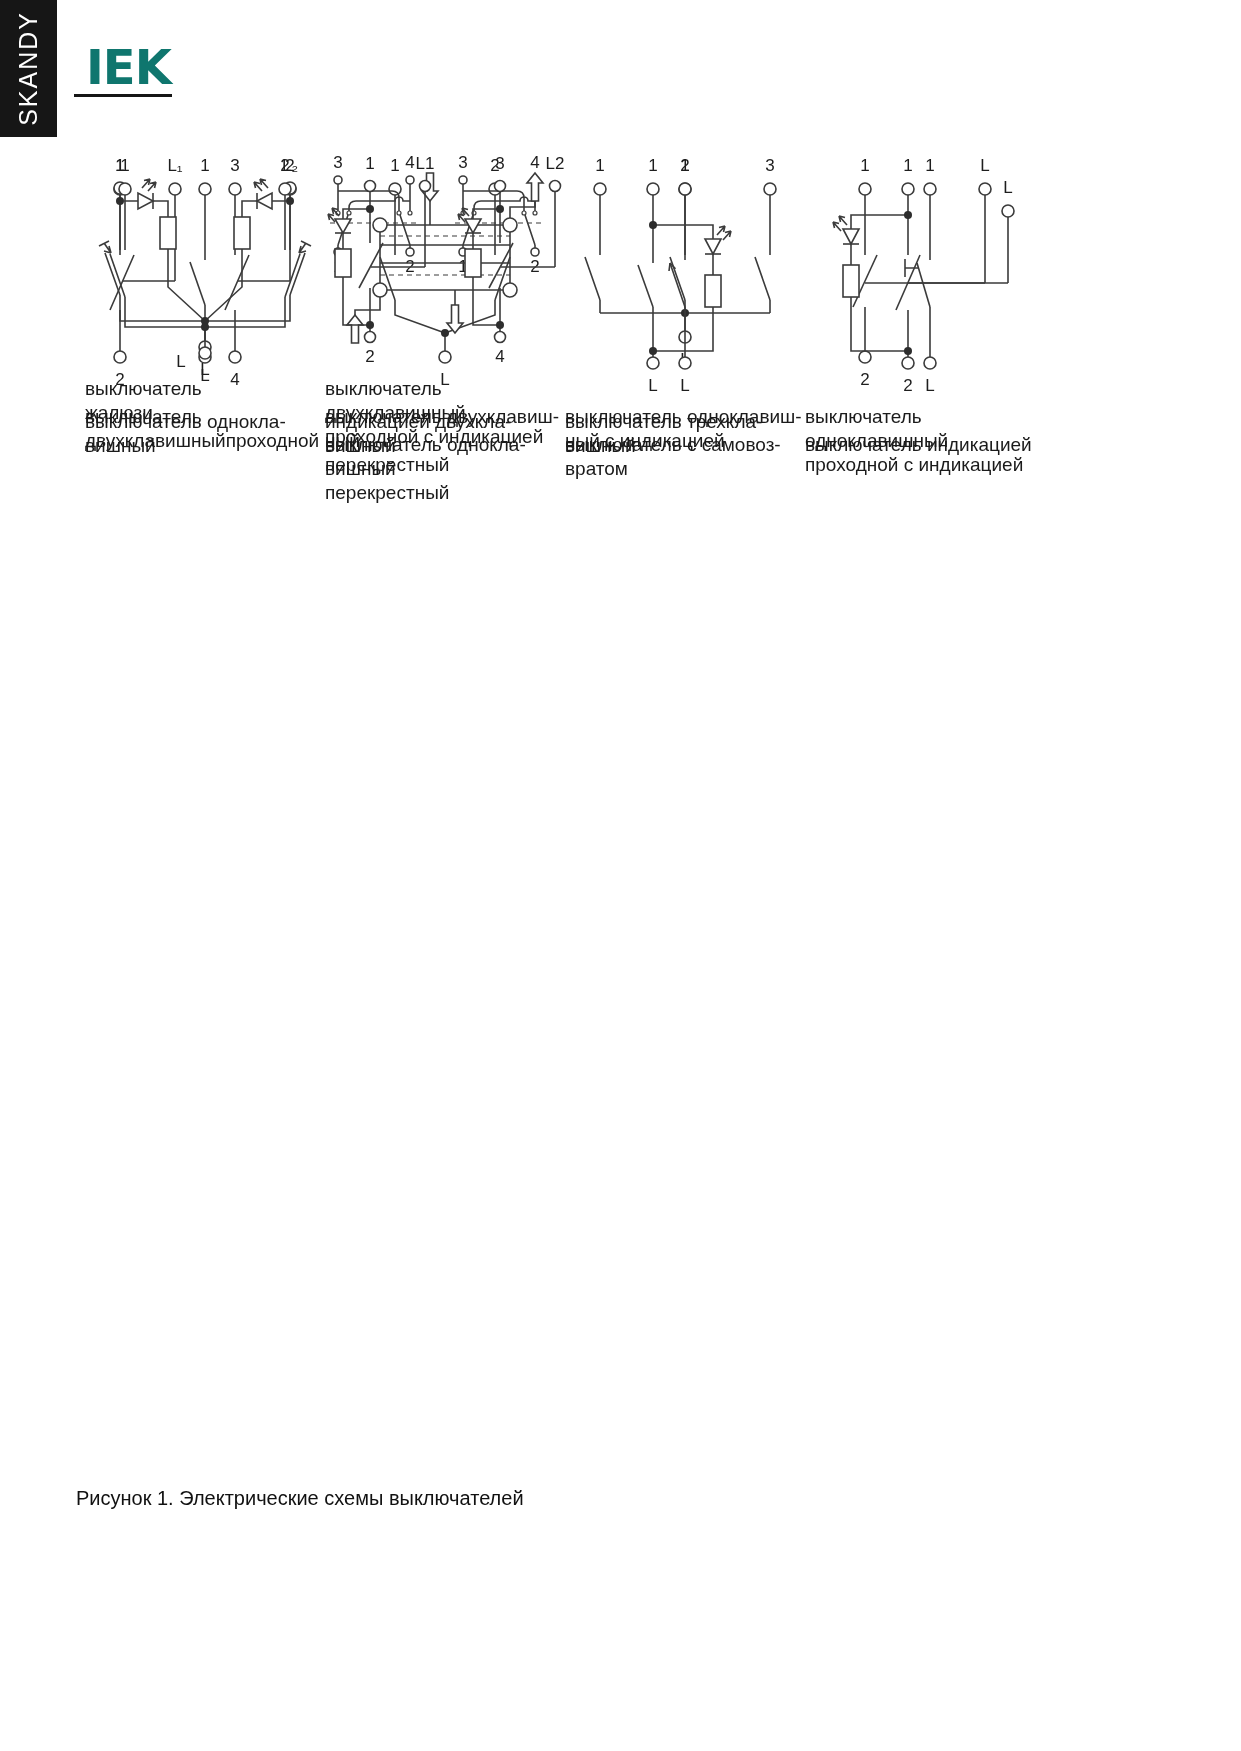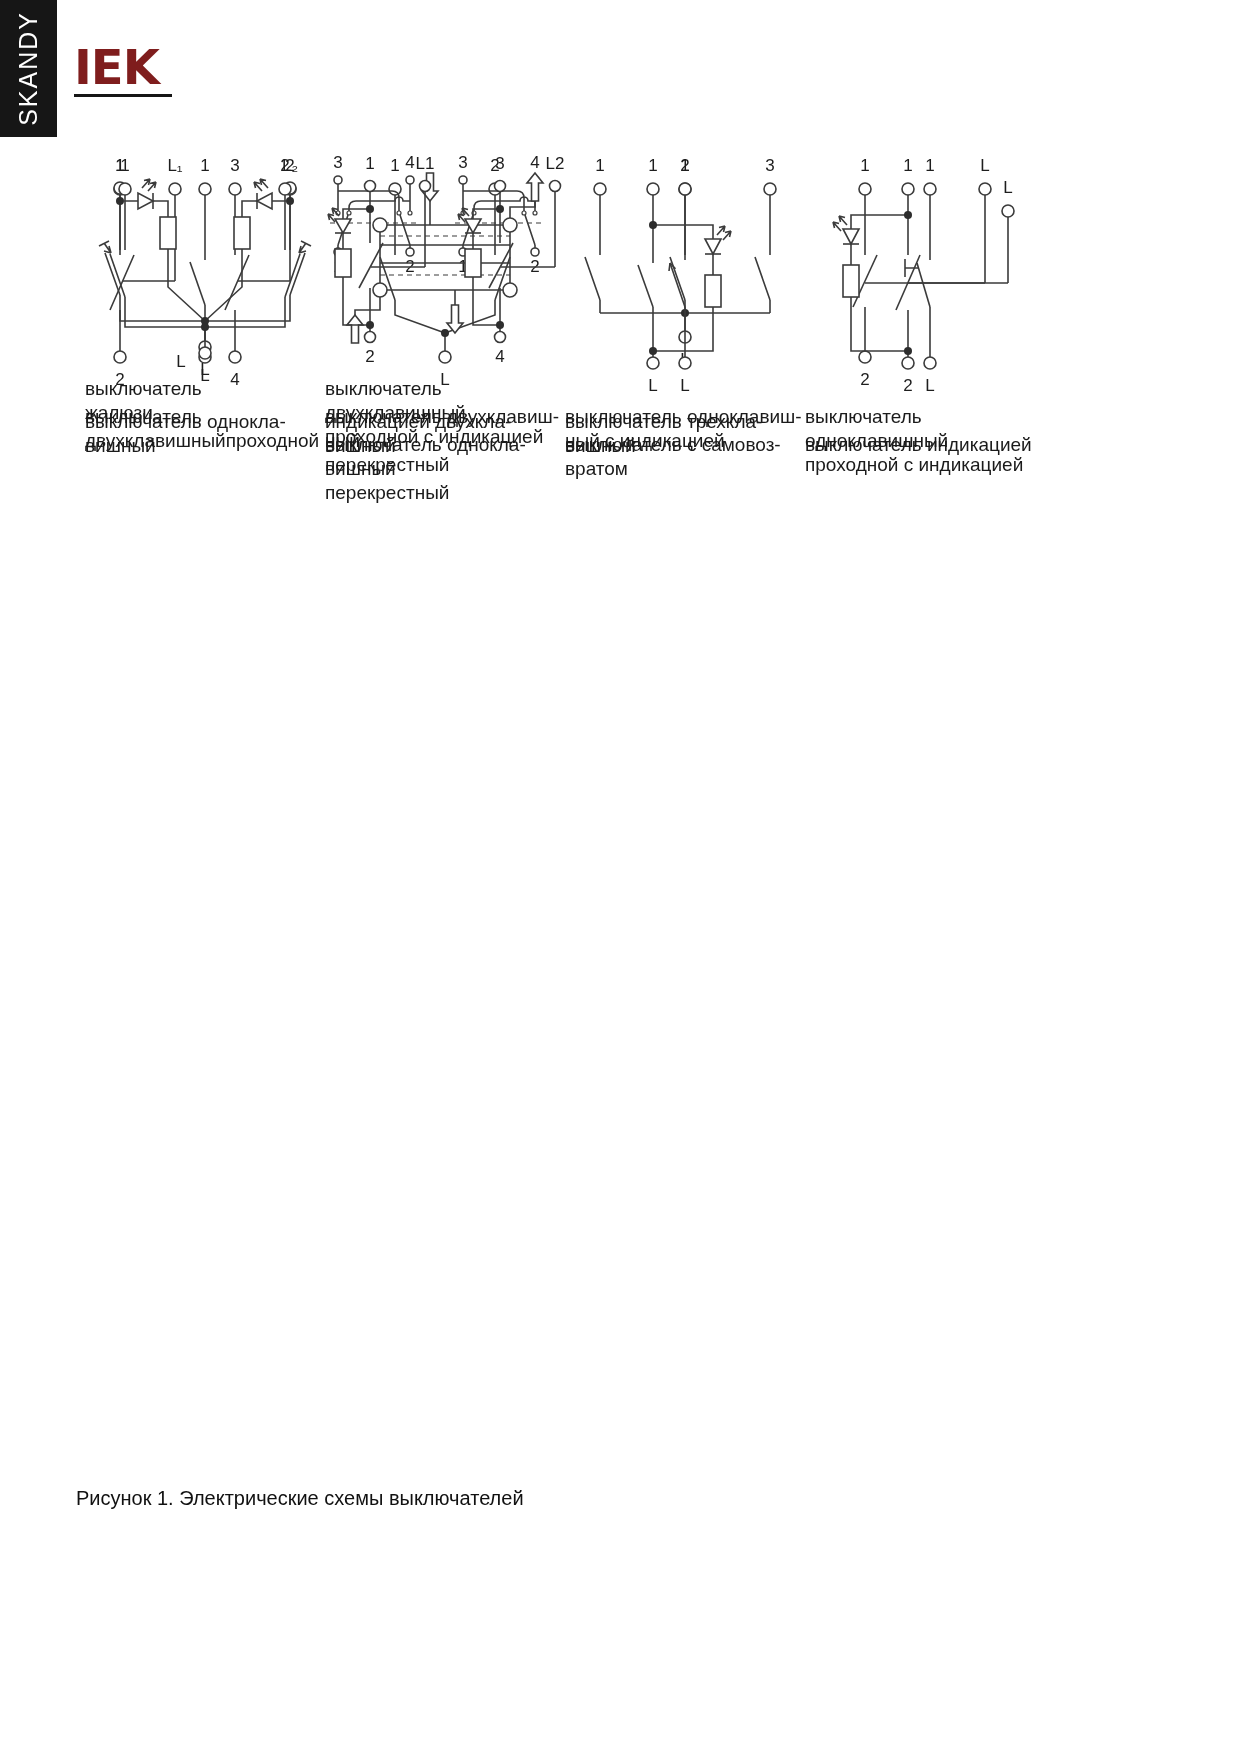--- a/index.html
+++ b/index.html
@@ -4,21 +4,21 @@
 <style>
   html,body{margin:0;padding:0;}
   body{width:1241px;height:1751px;background:#ffffff;position:relative;overflow:hidden;
        font-family:"Liberation Sans",sans-serif;color:#1e1e1e;}
   .banner{position:absolute;left:0;top:0;width:57px;height:137px;background:#161616;
           display:flex;align-items:center;justify-content:center;}
   .banner-text{color:#ffffff;writing-mode:vertical-rl;transform:rotate(180deg);
                font-size:25px;letter-spacing:2px;font-weight:400;}
   .logo{position:absolute;left:74px;top:42px;width:98px;}
   .logo-text{font-family:"DejaVu Sans",sans-serif;font-size:48px;font-weight:900;
-             letter-spacing:-1px;line-height:1.05;color:#7f1d1d;}
+             letter-spacing:-1px;line-height:1.05;color:#0f766e;margin-left:12px;}
   .logo-rule{height:3px;background:#161616;margin-top:2px;}
   .sheet{position:absolute;left:85px;top:155px;width:1070px;height:1450px;}
   .row{position:absolute;left:0;display:grid;}
   .row-1{top:0;grid-template-columns:240px 240px 240px 250px;}
   .row-2{top:330;grid-template-columns:240px 240px 240px 250px;}
   .row-3{top:700;grid-template-columns:240px 240px 240px 250px;}
   .row-4{top:1035;grid-template-columns:240px 250px;}
   .cell{display:flex;flex-direction:column;}
   .art{display:flex;justify-content:center;align-items:flex-start;}
   .row-1 .art{height:255px;}

